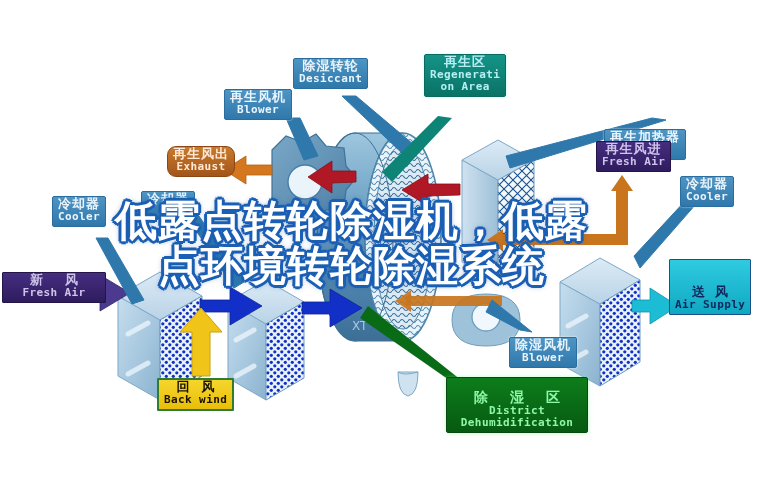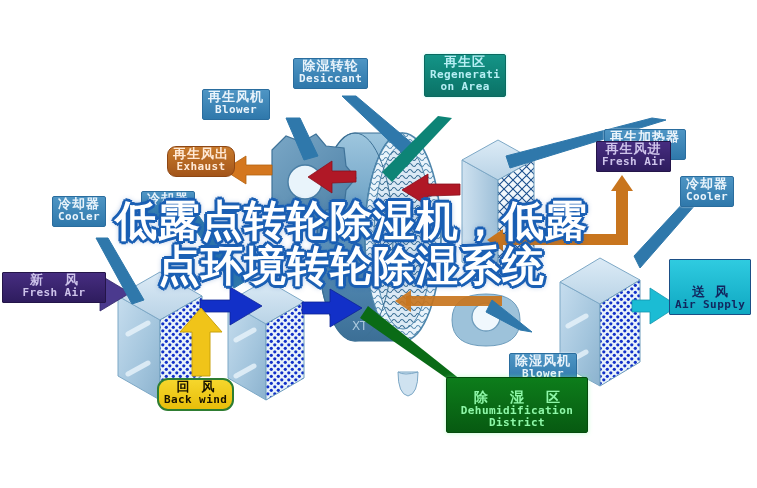--- a/index.html
+++ b/index.html
@@ -97,21 +97,21 @@
     border:1px solid #1b4f86;
     color:#12265e;
     border-radius:1px;
   }
   
   .lbl-yellow{
     background:#f2cc18;
     background:linear-gradient(180deg,#f6d62c 0%,#e8be0a 100%);
     border:2px solid #2e7d32;
     color:#171200;
-    border-radius:11px;
+    border-radius:1px;
   }
   .lbl-yellow .cn{letter-spacing:12px;text-indent:12px;}
   .lbl-cyan .cn{letter-spacing:10px;text-indent:10px;margin-top:25px;}
   .lbl-purple.wide .cn{letter-spacing:22px;text-indent:22px;}
   .lbl-green .cn{letter-spacing:22px;text-indent:22px;font-size:14px;margin-top:12px;}
 
   
   #overlay-title{
     position:absolute;
     left:0;
@@ -319,21 +319,21 @@
     <polygon points="438,116 452,118 392,182 382,172" fill="#0d8476"></polygon>
 
     <polygon points="452,382 466,384 368,306 360,318" fill="#0a6b16"></polygon>
   </svg>
 
   <div class="lbl lbl-blue" style="left:293px;top:58px;">
     <span class="cn">除湿转轮</span>
     <span class="en">Desiccant</span>
   </div>
 
-  <div class="lbl lbl-blue" style="left:202px;top:89px;">
+  <div class="lbl lbl-blue" style="left:224px;top:89px;">
     <span class="cn">再生风机</span>
     <span class="en">Blower</span>
   </div>
 
   <div class="lbl lbl-teal" style="left:424px;top:54px;">
     <span class="cn">再生区</span>
     <span class="en">Regenerati</span>
     <span class="en">on Area</span>
   </div>
 
@@ -369,29 +369,29 @@
   <div class="lbl lbl-purple wide" style="left:2px;top:272px;">
     <span class="cn">新风</span>
     <span class="en">Fresh Air</span>
   </div>
 
   <div class="lbl lbl-yellow" style="left:157px;top:378px;">
     <span class="cn">回风</span>
     <span class="en">Back wind</span>
   </div>
 
-  <div class="lbl lbl-blue" style="left:509px;top:337px;margin-top:16px;">
+  <div class="lbl lbl-blue" style="left:509px;top:337px;">
     <span class="cn">除湿风机</span>
     <span class="en">Blower</span>
   </div>
 
   <div class="lbl lbl-green" style="left:446px;top:377px;">
     <span class="cn">除湿区</span>
+    <span class="en">District</span>
     <span class="en">Dehumidification</span>
-    <span class="en">District</span>
   </div>
 
   <div class="lbl lbl-cyan" style="left:669px;top:259px;">
     <span class="cn">送风</span>
     <span class="en">Air Supply</span>
   </div>
 
   <div id="overlay-title">
     <span class="line">低露点转轮除湿机，低露</span>
     <span class="line">点环境转轮除湿系统</span>

